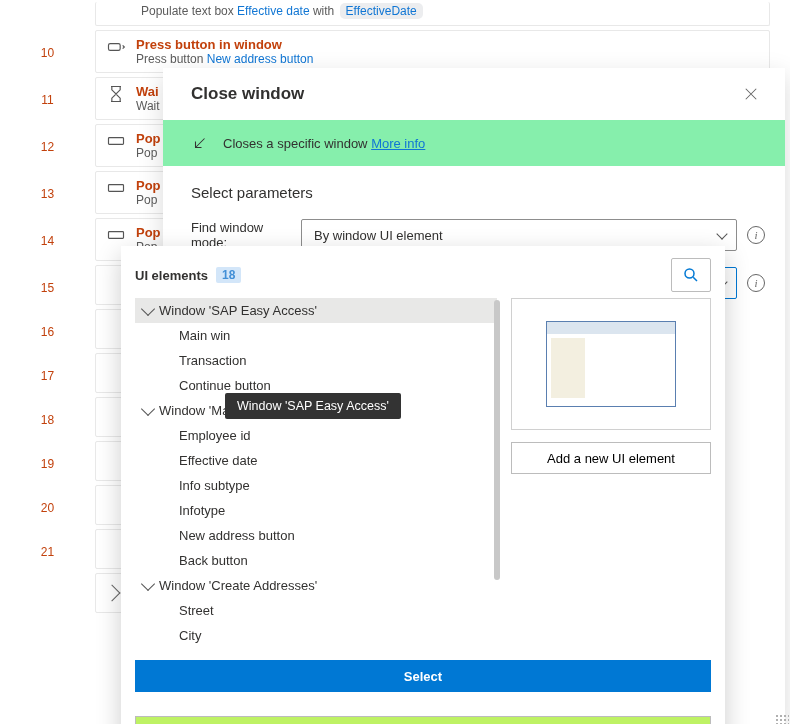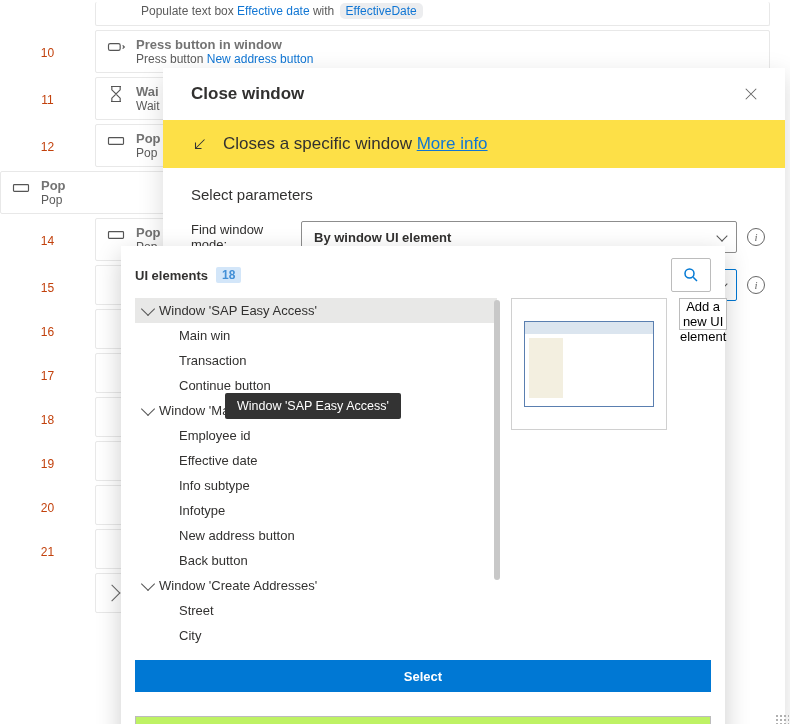--- a/index.html
+++ b/index.html
@@ -44,21 +44,21 @@
   }
   .wf-icon {
     width: 20px;
     height: 20px;
     flex-shrink: 0;
     color: #555;
     display: flex;
     align-items: center;
     justify-content: center;
   }
-  .wf-title { font-weight: 600; font-size: 13px; color: #737373; }
+  .wf-title { font-weight: 600; font-size: 13px; color: #c2410c; }
   .wf-sub { font-size: 12px; color: #5b5b5b; }
   .wf-sub a, .wf-link { color: #1076d4; text-decoration: none; }
   .wf-pill {
     background: #ecedef;
     border-radius: 5px;
     padding: 1px 6px;
     color: #5b5b5b;
     margin: 0 2px;
   }
   .wf-pill.link { color: #1076d4; }
@@ -99,26 +99,26 @@
     justify-content: space-between;
     padding: 14px 22px 14px 28px;
   }
   .dlg-title { font-size: 17px; font-weight: 600; }
   .dlg-close {
     width: 24px; height: 24px; cursor: pointer;
     display:flex;align-items:center;justify-content:center;color:#666;
   }
   .dlg-close svg { width: 14px; height: 14px; }
   .dlg-banner {
-    background: #fde047;
+    background: #86efac;
     padding: 14px 22px 14px 28px;
     display: flex;
     align-items: center;
     gap: 14px;
-    font-size: 17px;
+    font-size: 13px;
   }
   .dlg-banner .arrow-icn { width:18px;height:18px; }
   .dlg-banner a { color: #1076d4; text-decoration: underline; }
   .dlg-section-title {
     font-size: 15px;
     padding: 18px 28px 10px 28px;
     color: #323130;
   }
   .form-row {
     display: flex;
@@ -133,21 +133,20 @@
     border: 1px solid #8d8d8d;
     border-radius: 2px;
     background: #fff;
     padding: 0 28px 0 12px;
     font-size: 13px;
     color: #323130;
     position: relative;
     display: flex;
     align-items: center;
     cursor: pointer;
-    font-weight: bold;
   }
   .form-select.active { border-color: #0078d4; }
   .form-select .caret, .form-select-open .caret {
     position: absolute; right: 10px; top: 13px;
     width: 8px; height: 8px;
     border-right: 1px solid #555; border-bottom: 1px solid #555;
     transform: rotate(45deg); margin-top:-3px;
   }
   .info-icn {
     width: 18px; height: 18px; border: 1px solid #666; border-radius: 50%;
@@ -205,21 +204,21 @@
   }
   .tree-row.lvl0 { padding-left:8px;}
   .tree-row.lvl1 { padding-left:44px;}
   .tree-row.selected { background:#e8e8e7; }
   .tree-chev {
     width:10px;height:10px;border-right:1px solid #555;border-bottom:1px solid #555;
     transform:rotate(45deg);margin-top:-3px;
   }
   .right-col {
     width:200px;
-    display:flex;flex-direction:row;gap:12px;
+    display:flex;flex-direction:column;gap:12px;
   }
   .preview-box {
     border:1px solid #d0d0d0; height:132px; padding:12px;
     display:flex;align-items:center;justify-content:center;
   }
   .preview-img {
     width:130px;height:86px;border:1px solid #5a7fb0;
     background:linear-gradient(#dbe5ef 0 14%, #fff 14% 100%);
     position:relative;
   }
@@ -321,20 +320,21 @@
             <rect x="3" y="8" width="18" height="8" rx="1"></rect>
           </svg>
       </div>
       <div>
         <div class="wf-title">Pop</div>
         <div class="wf-sub">Pop</div>
       </div>
     </div>
   </div>
   <div class="wf-row">
+    <div class="wf-num">13</div>
     <div class="wf-card">
       <div class="wf-icon">
         <svg viewBox="0 0 24 24" fill="none" stroke="currentColor" stroke-width="1.4">
             <rect x="3" y="8" width="18" height="8" rx="1"></rect>
           </svg>
       </div>
       <div>
         <div class="wf-title">Pop</div>
         <div class="wf-sub">Pop</div>
       </div>

